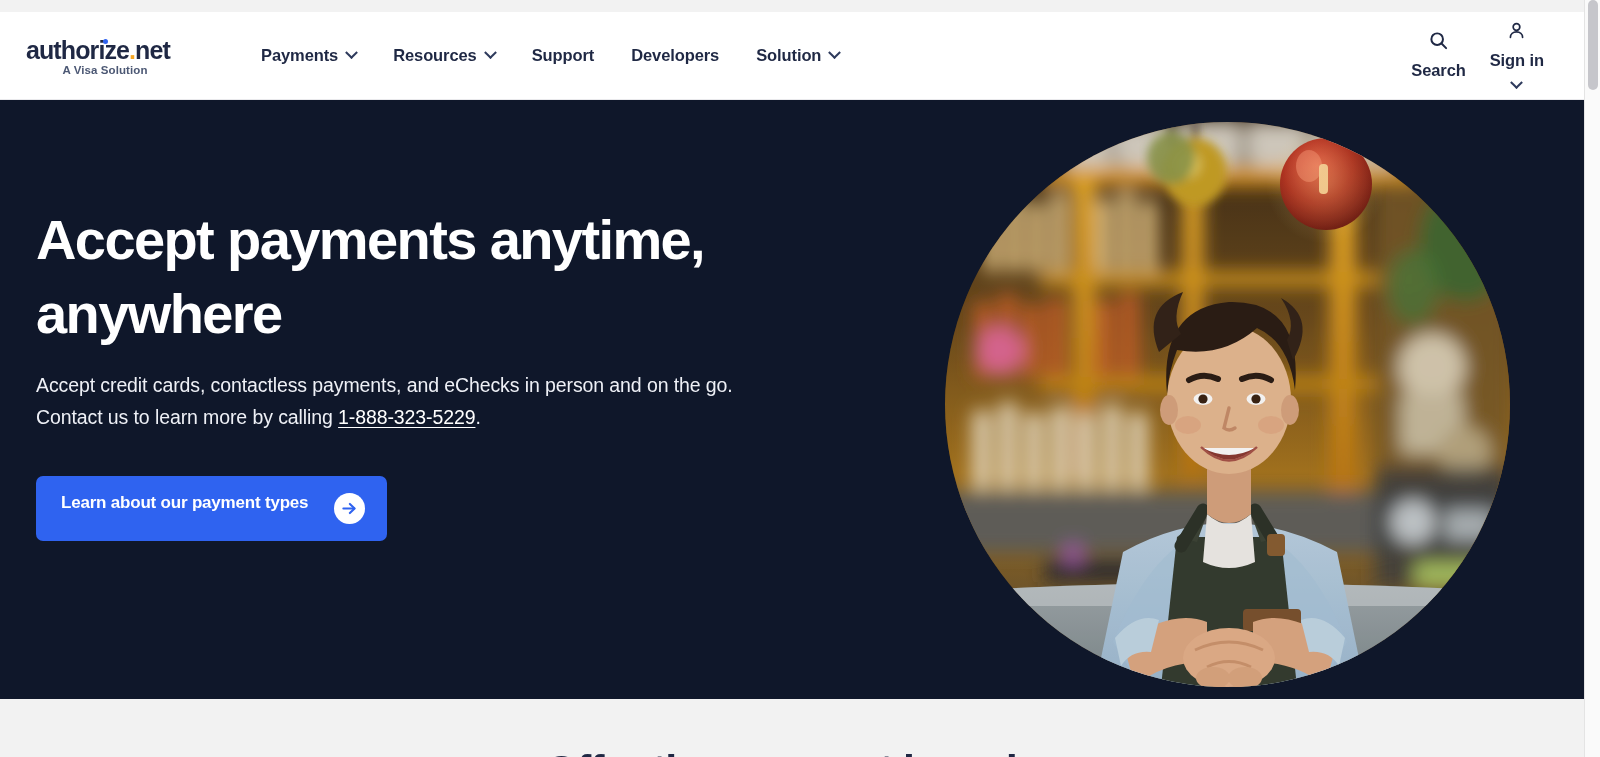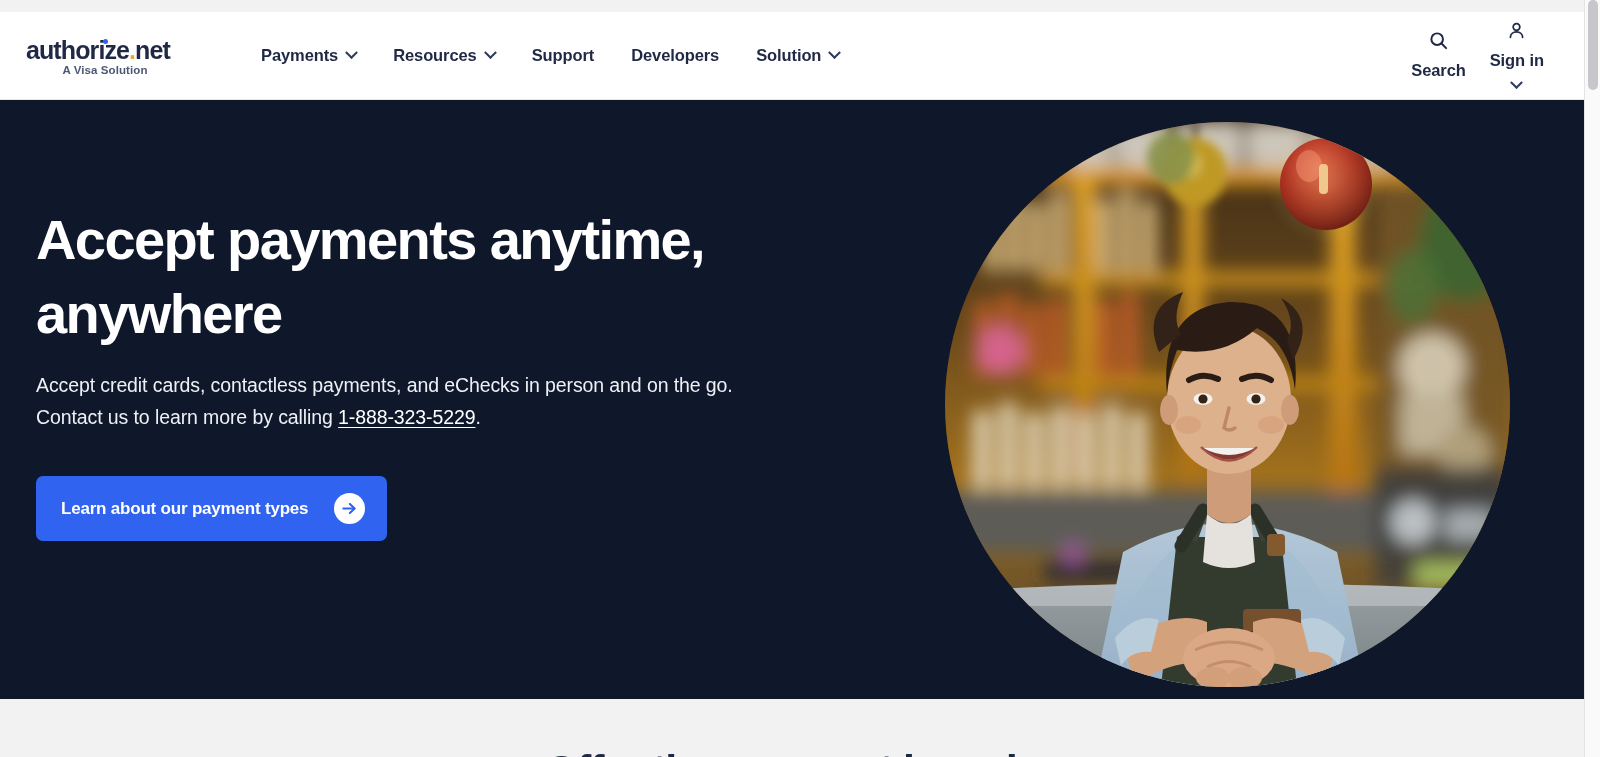--- a/index.html
+++ b/index.html
@@ -197,21 +197,20 @@
   }
   .hero-phone {
     color: #ffffff;
     text-decoration: underline;
     text-underline-offset: 3px;
     cursor: pointer;
   }
 
   .hero-cta {
     display: inline-flex;
-    align-items: center;
     gap: 26px;
     background: #2f63f0;
     border: none;
     border-radius: 7px;
     padding: 17px 22px 17px 25px;
     cursor: pointer;
     font-family: inherit;
   }
   .cta-label {
     font-size: 17px;

